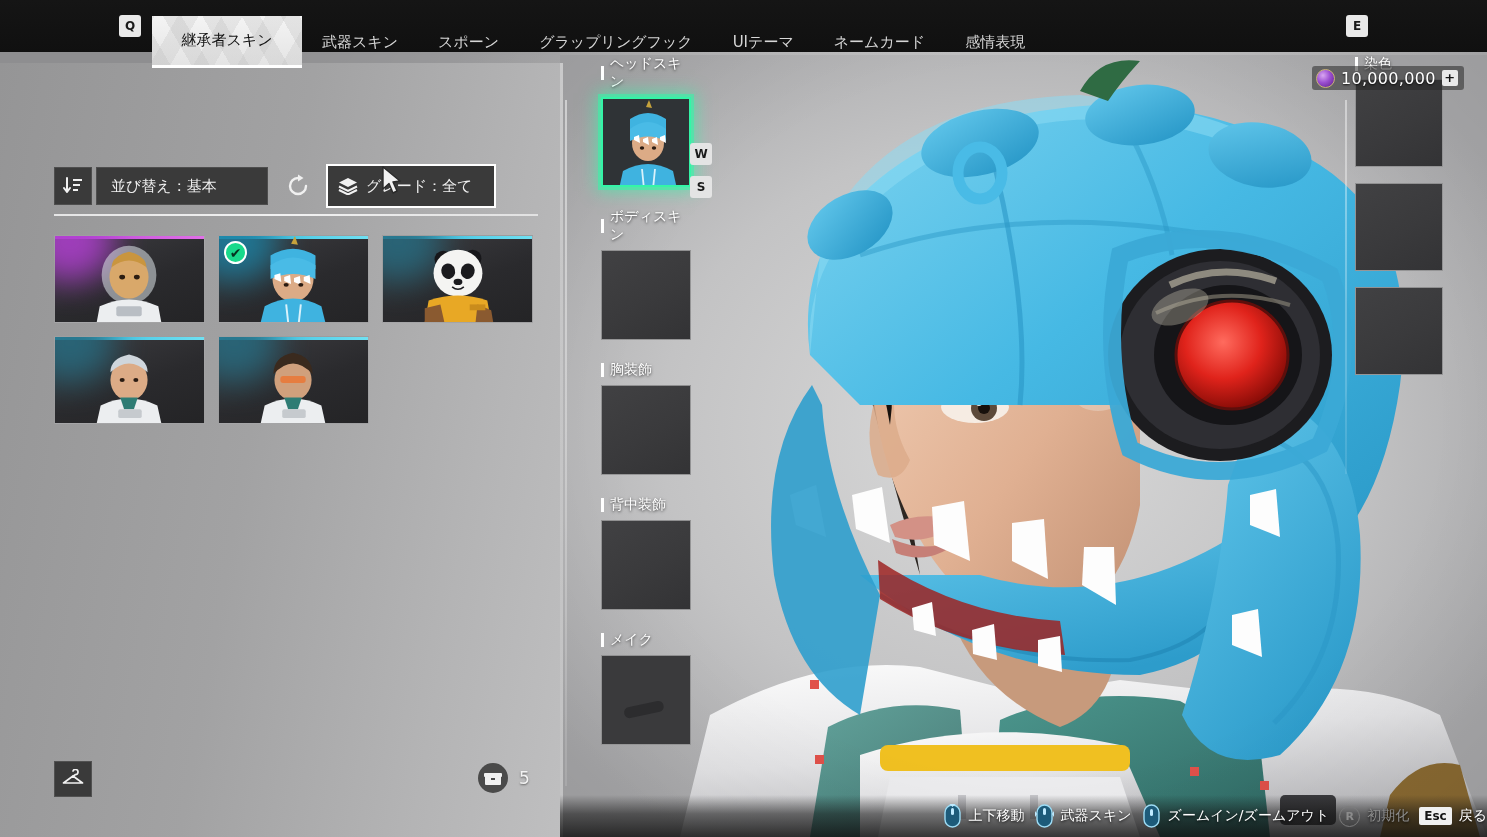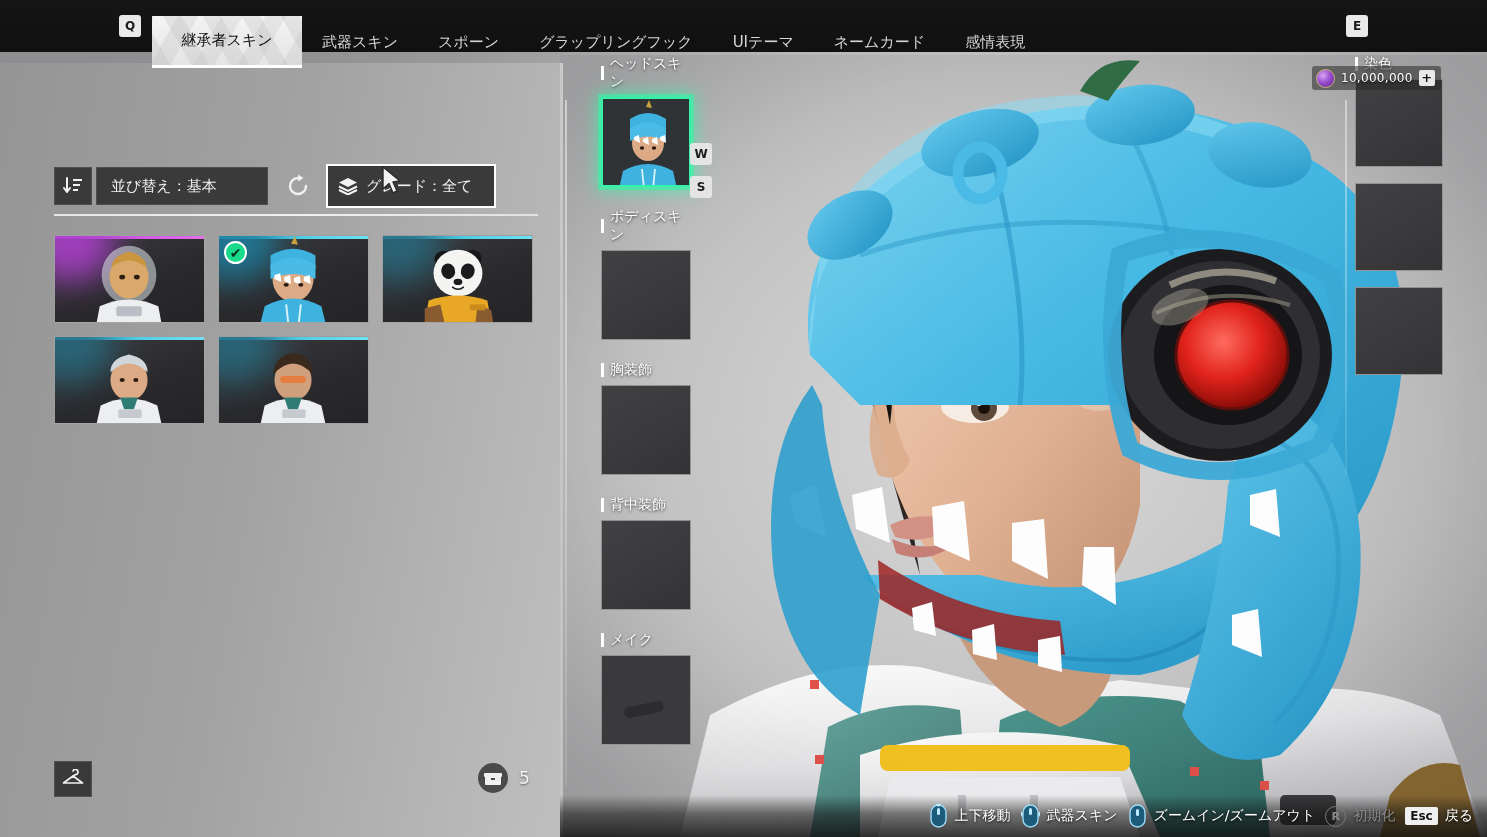--- a/index.html
+++ b/index.html
@@ -210,33 +210,33 @@
     display: flex; align-items: center; gap: 6px;
     background: rgba(40,40,40,0.55);
     border-radius: 3px;
   }
   .gem {
     width: 19px; height: 19px; border-radius: 50%;
     background: radial-gradient(circle at 35% 32%, #d9a6f2 0%, #9b4fd1 45%, #5a1d85 100%);
     border: 1px solid #cbb37a;
     flex: none;
   }
-  .currency-amount { color: #ffffff; font-size: 12px; letter-spacing: 0.3px; text-shadow: 0 1px 2px rgba(0,0,0,0.8); }
+  .currency-amount { color: #ffffff; font-size: 16px; letter-spacing: 0.3px; text-shadow: 0 1px 2px rgba(0,0,0,0.8); }
   .plus-btn {
     width: 16px; height: 16px; background: #e9e9e9; color: #151515;
     font-size: 13px; line-height: 14px; font-weight: bold;
     display: flex; align-items: center; justify-content: center;
     border-radius: 2px;
   }
 
   
   .hintbar {
     position: absolute; left: 560px; bottom: 0; width: 927px; height: 42px;
     display: flex; align-items: center; justify-content: flex-end;
-    gap: 10px; padding-right: 14px;
+    gap: 10px; padding-right: 0;
     background: linear-gradient(180deg, rgba(20,20,20,0.0) 0%, rgba(18,18,18,0.55) 45%, rgba(14,14,14,0.82) 100%);
   }
   .hint { display: flex; align-items: center; gap: 7px; }
   .hint-text { color: #ffffff; font-size: 14px; text-shadow: 0 1px 3px rgba(0,0,0,0.9); }
   .hint.disabled .hint-text { color: #8c8c8c; }
   .round-key {
     width: 21px; height: 21px; border-radius: 50%;
     border: 1px solid #7c7c7c; color: #8c8c8c;
     font-size: 11px; font-weight: bold;
     display: flex; align-items: center; justify-content: center;

